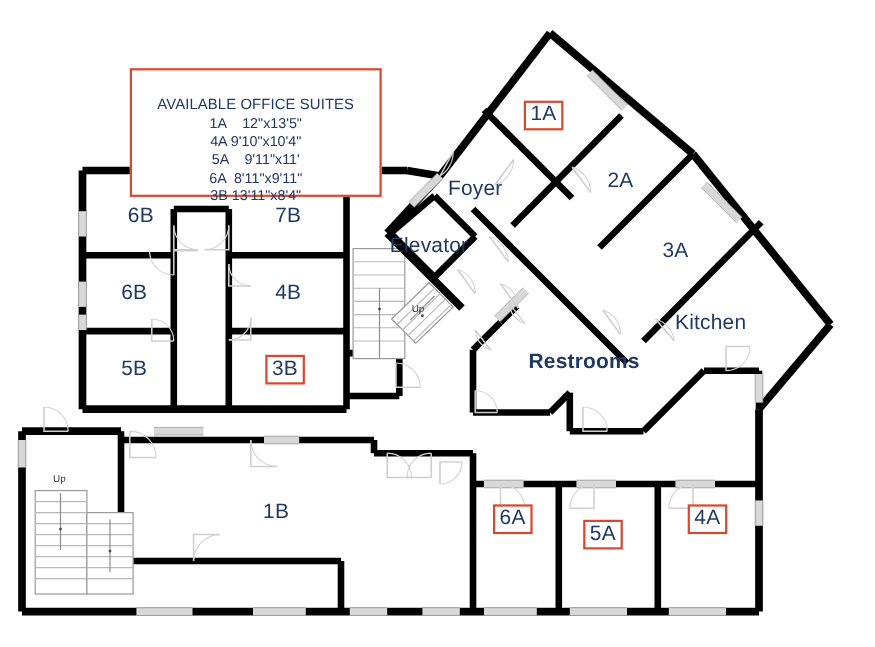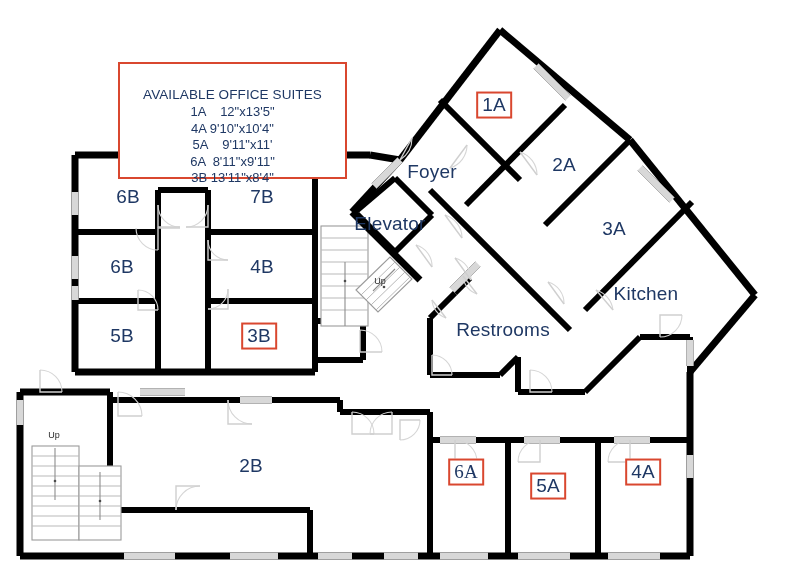--- a/index.html
+++ b/index.html
@@ -385,28 +385,28 @@
     <span class="legend-row">6A  8'11"x9'11"</span>
     <span class="legend-row">3B 13'11"x8'4"</span>
   </div>
 
   <div class="room-label" style="left:122px; top:197px;padding-left:12px;">6B</div>
   <div class="room-label" style="left:262px; top:197px;">7B</div>
   <div class="room-label" style="left:122px; top:267px;">6B</div>
   <div class="room-label" style="left:262px; top:267px;">4B</div>
   <div class="room-label" style="left:122px; top:336px;">5B</div>
   <div class="room-label avail" style="left:259px; top:336px;">3B</div>
-  <div class="room-label" style="left:251px; top:466px;">2B</div>
+  <div class="room-label" style="left:251px; top:466px;">1B</div>
   <div class="room-label avail" style="left:494px; top:105px;">1A</div>
   <div class="room-label" style="left:564px; top:165px;">2A</div>
   <div class="room-label" style="left:614px; top:229px;text-align:center;">3A</div>
   <div class="room-label" style="left:646px; top:294px;">Kitchen</div>
   <div class="room-label" style="left:432px; top:172px;">Foyer</div>
   <div class="room-label" style="left:390px; top:204px;margin-top:20px;">Elevator</div>
-  <div class="room-label" style="left:503px; top:330px;">Restrooms</div>
-  <div class="room-label avail" style="left:466px; top:472px;font-family:Liberation Serif, serif;">6A</div>
+  <div class="room-label" style="left:531px; top:330px;font-weight:bold;">Restrooms</div>
+  <div class="room-label avail" style="left:466px; top:472px;">6A</div>
   <div class="room-label avail" style="left:548px; top:472px;margin-top:14px;">5A</div>
   <div class="room-label avail" style="left:643px; top:472px;">4A</div>
 
   <div class="stair-up" style="left:54px; top:435px;">Up</div>
   <div class="stair-up" style="left:380px; top:281px;">Up</div>
 
 </div>
 
 </body></html>

